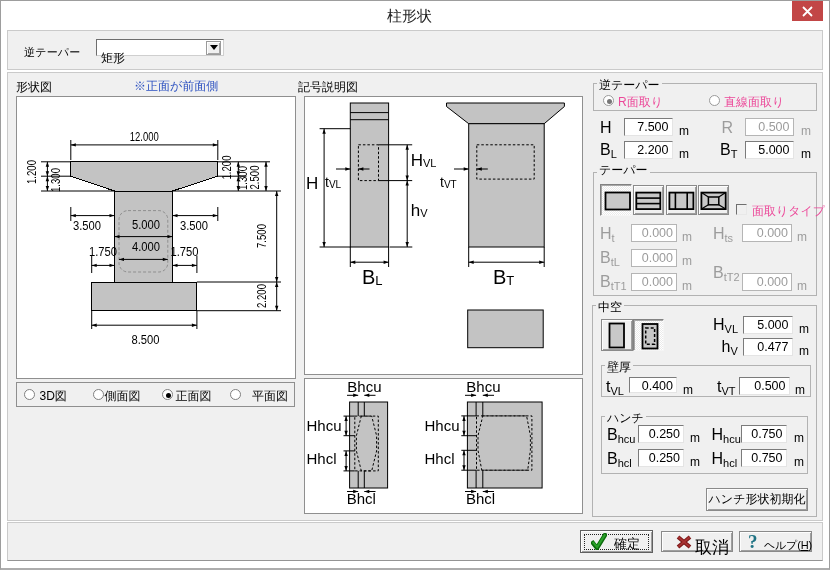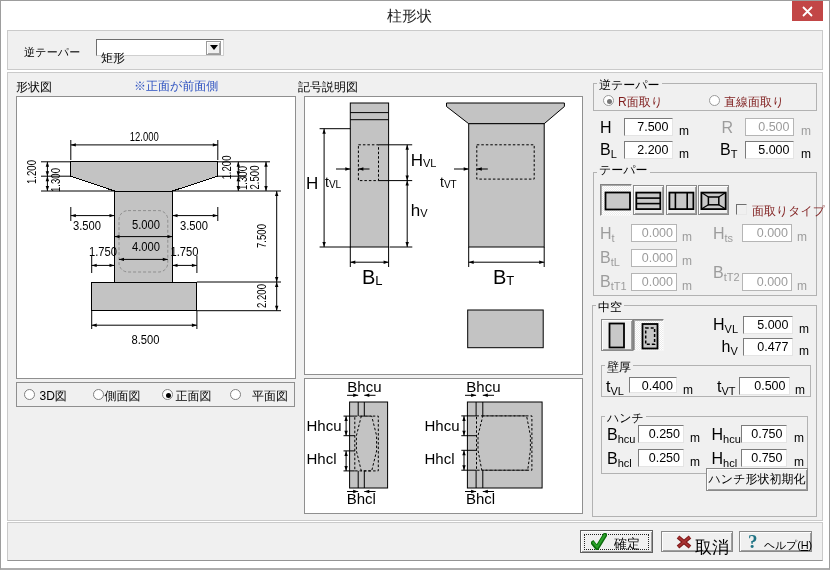--- a/index.html
+++ b/index.html
@@ -5,21 +5,21 @@
 html,body{margin:0;padding:0}
 body{width:830px;height:570px;position:relative;font-family:"Liberation Sans",sans-serif;background:#fff;overflow:hidden}
 .abs{position:absolute;box-sizing:border-box}
 .dlg{position:absolute;left:0;top:0;width:830px;height:570px;background:#fff;border:1px solid #9d9d9d;border-bottom:2px solid #adadad;box-sizing:border-box}
 .titletx{position:absolute;top:7px;left:387px;font-size:15px;color:#1f1f1f}
 .closebtn{position:absolute;left:792px;top:1px;width:31px;height:20px;background:#c24646}
 .closebtn svg{position:absolute;left:10px;top:5px}
 .panel{position:absolute;background:#f0f0f0;border:1px solid #cacaca;box-sizing:border-box}
 .whitebox{position:absolute;background:#fff;border:1px solid #8f8f8f;box-sizing:border-box}
 .lbl{position:absolute;font-size:12px;color:#000;white-space:nowrap}
-.glbl{position:absolute;font-size:12px;color:#7f1d1d;white-space:nowrap}
+.glbl{position:absolute;font-size:12px;color:#ec4899;white-space:nowrap}
 .fs{position:absolute;border:1px solid #b2b2b2;box-sizing:border-box}
 .fslbl{position:absolute;font-size:12px;color:#000;background:#f0f0f0;padding:0 2px;white-space:nowrap}
 .inp{position:absolute;background:#fff;border:1px solid;border-color:#7b7b7b #e4e4e4 #e4e4e4 #7b7b7b;font-size:12.5px;color:#000;text-align:right;padding:1px 3px 0 0;box-sizing:border-box;line-height:15px}
 .inpd{position:absolute;background:#fff;border:1px solid #b5b5b5;font-size:12.5px;color:#9c9c9c;text-align:right;padding:1px 3px 0 0;box-sizing:border-box;line-height:15px}
 .munit{position:absolute;font-size:12px;color:#000}
 .munitg{position:absolute;font-size:12px;color:#9c9c9c}
 .radio{position:absolute;width:11px;height:11px;border-radius:50%;background:#fff;border:1px solid #808080;box-sizing:border-box}
 .radio .dot{position:absolute;left:2.5px;top:2.5px;width:5px;height:5px;border-radius:50%;background:#000}
 .radio .dotg{position:absolute;left:2.5px;top:2.5px;width:5px;height:5px;border-radius:50%;background:#777}
 .sub{font-size:11px;vertical-align:-3px}
@@ -367,21 +367,21 @@
 <div class="munit" style="left:690px;top:431px">m</div>
 <div class="biglbl" style="left:711.5px;top:426px">H<span class="sub">hcu</span></div>
 <div class="inp" style="left:740.5px;top:425px;width:46px;height:18px">0.750</div>
 <div class="munit" style="left:794px;top:431px">m</div>
 <div class="biglbl" style="left:607px;top:450px">B<span class="sub">hcl</span></div>
 <div class="inp" style="left:637.5px;top:449px;width:46.5px;height:18px">0.250</div>
 <div class="munit" style="left:690px;top:455px">m</div>
 <div class="biglbl" style="left:711.5px;top:450px">H<span class="sub">hcl</span></div>
 <div class="inp" style="left:740.5px;top:449px;width:46px;height:18px">0.750</div>
 <div class="munit" style="left:794px;top:455px">m</div>
-<div class="pbtn" style="left:706px;top:468px;width:102px;height:23px;line-height:21px">ハンチ形状初期化</div>
+<div class="pbtn" style="left:706px;top:488px;width:102px;height:23px;line-height:21px">ハンチ形状初期化</div>
 
 <div class="panel" style="left:7px;top:522px;width:816px;height:39px;border-bottom-color:#949494"></div>
 
 <div class="abs" style="left:580px;top:530px;width:73px;height:23px;background:#f0f0f0;border:1px solid #606060;box-shadow:inset 1px 1px 0 #fdfdfd,inset -1px -1px 0 #9f9f9f"></div>
 <div class="abs" style="left:584px;top:533.5px;width:65px;height:16.5px;border:1px dotted #222"></div>
 <svg class="abs" style="left:591px;top:533px" width="16" height="17">
     <path d="M2,10 L6,15 L14,2" fill="none" stroke="#0d6b0d" stroke-width="4.4" stroke-linecap="square"></path>
     <path d="M2.3,9.7 L6.2,14 L13.6,2.2" fill="none" stroke="#2aa12a" stroke-width="2" stroke-linecap="square"></path>
   </svg>
 <div class="lbl" style="left:614px;top:535px;font-size:13px">確定</div>

